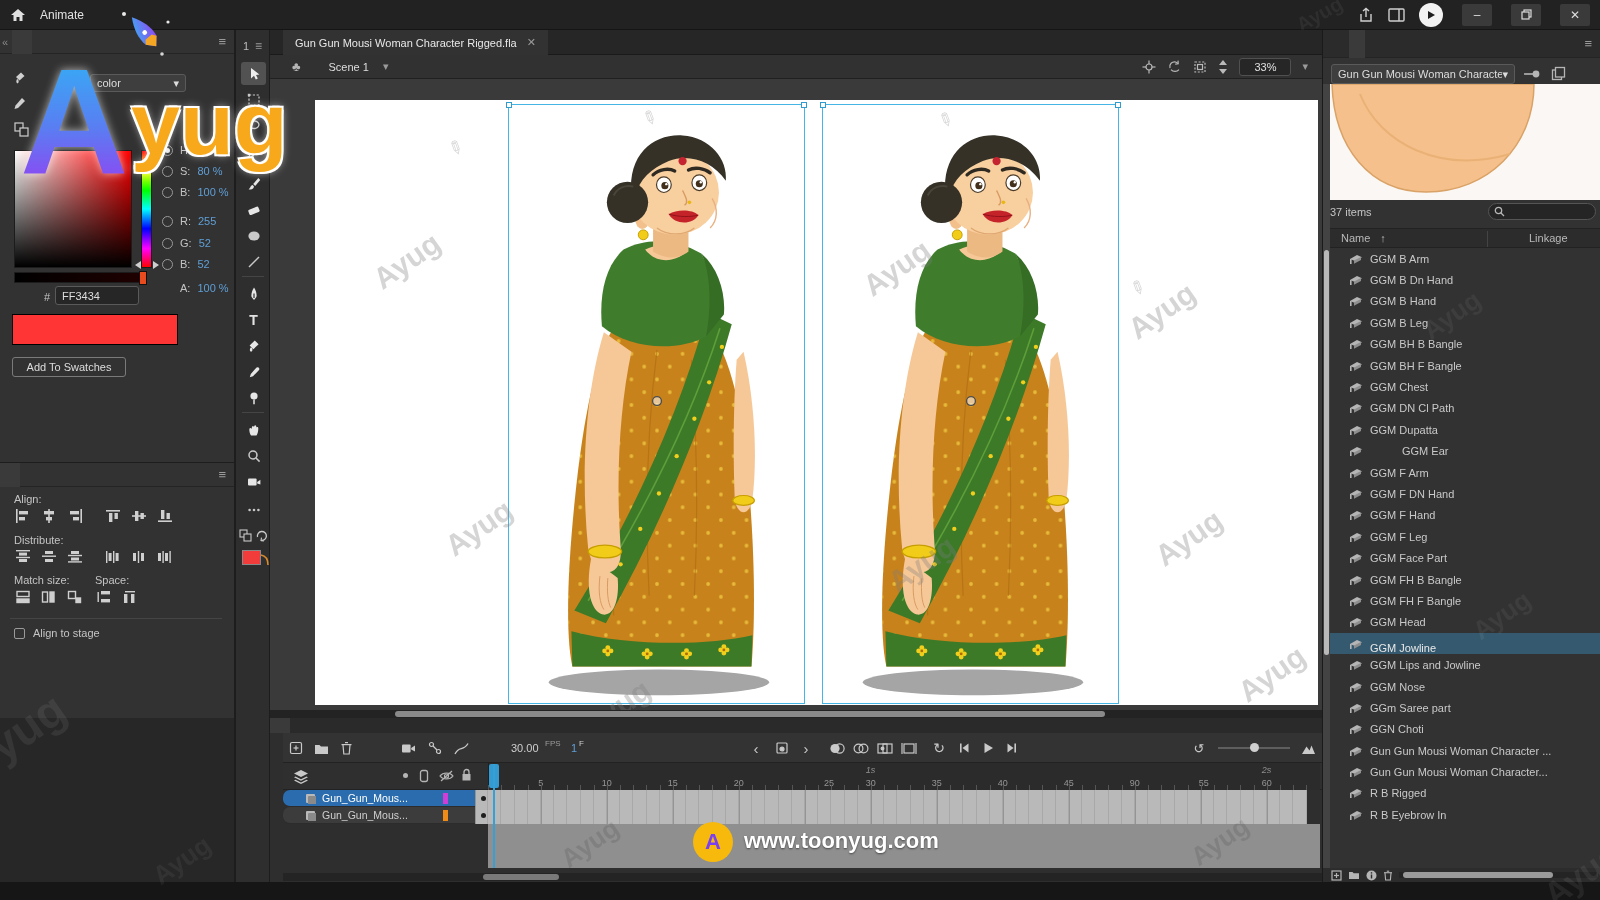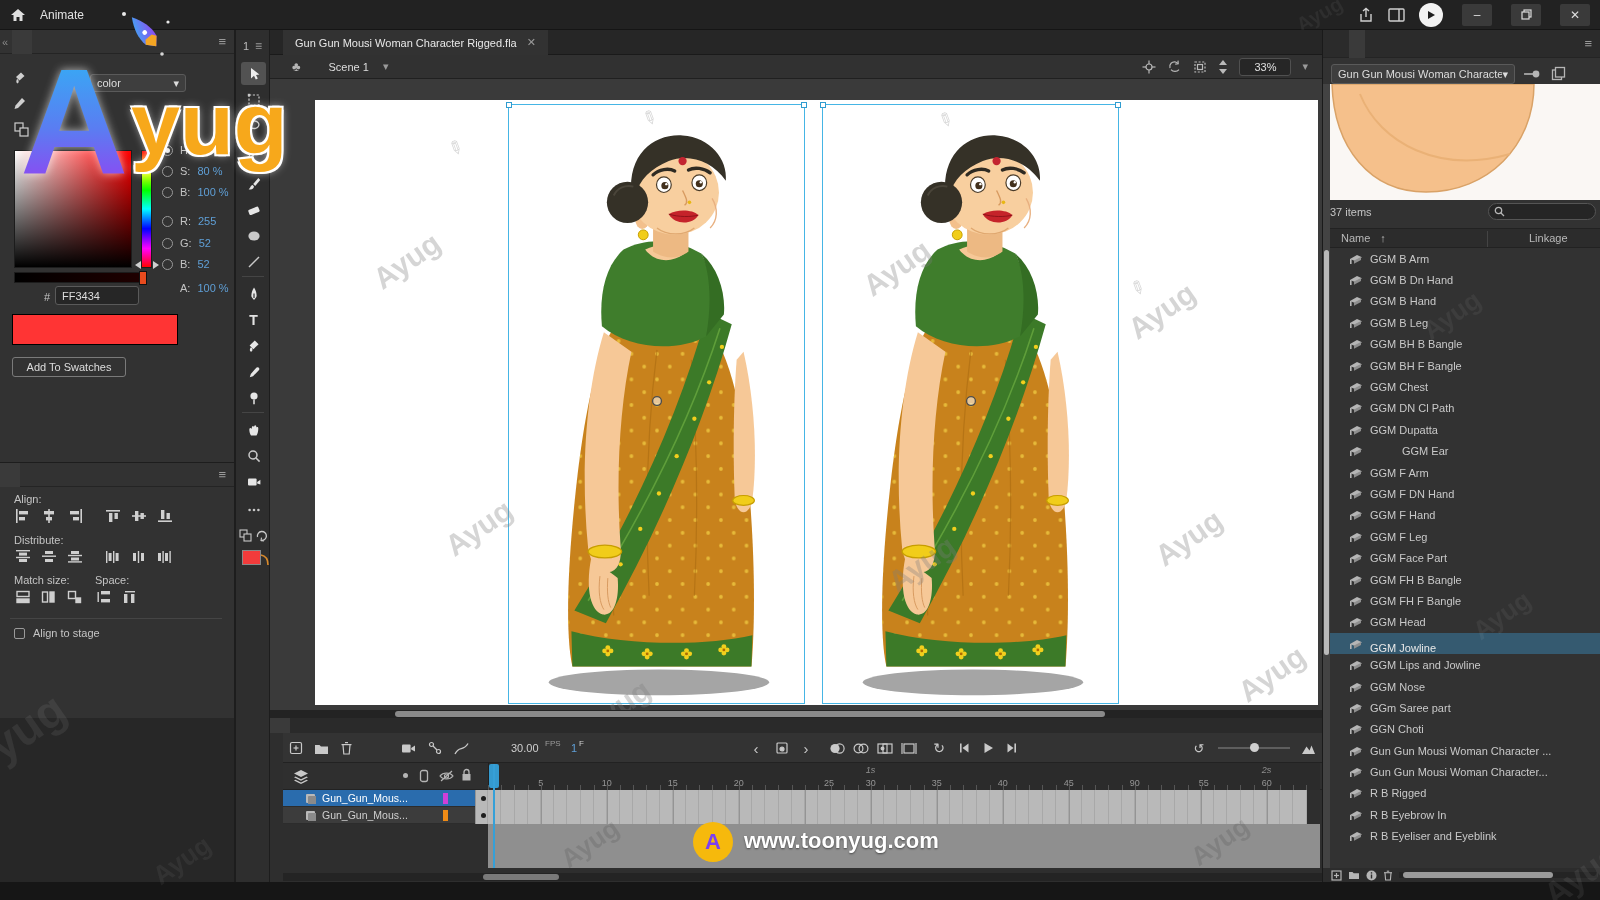--- a/index.html
+++ b/index.html
@@ -43,21 +43,21 @@
   .stage-white{position:absolute;left:45px;top:21px;width:1003px;height:605px;background:#fff;}
   .selbox{position:absolute;border:1px solid #45b5e5;}
   .handle{position:absolute;width:6px;height:6px;background:#fff;border:1px solid #2f9cd0;}
   
   .timeline{left:270px;top:718px;width:1052px;height:164px;background:#2e2e2e;}
   .tl-toolbar{position:absolute;left:13px;top:15px;width:1039px;height:30px;background:#333;border-bottom:1px solid #222;}
   .tlb{position:absolute;top:4px;width:22px;height:22px;display:flex;align-items:center;justify-content:center;color:#c9c9c9;}
   .frow{position:absolute;left:205px;width:832px;height:17px;
         background-image:repeating-linear-gradient(90deg,rgba(0,0,0,0.20) 0 1px,transparent 1px 66px),
                          repeating-linear-gradient(90deg,#b9b9b9 0 12.2px,#a8a8a8 12.2px 13.2px);}
-  .lrow{position:absolute;left:0;width:205px;height:17px;display:flex;align-items:center;background:#3c3c3c;border-bottom:1px solid #2c2c2c;}
+  .lrow{position:absolute;left:0;width:205px;height:17px;display:flex;align-items:center;background:#3c3c3c;border-bottom:1px solid #2c2c2c;border-radius:7px;}
   .lrow.selected{background:#2a6cad;color:#fff;}
   .kdot{position:absolute;width:5px;height:5px;border-radius:50%;background:#1e1e1e;}
   .rnum{position:absolute;top:15px;font-size:9px;color:#969696;width:16px;text-align:center;}
   .rsec{position:absolute;top:2px;font-size:9px;font-style:italic;color:#8f8f8f;}
   
   .library{left:1322px;top:30px;width:278px;height:852px;background:#323232;border-left:1px solid #1a1a1a;}
   .lib-row{display:flex;align-items:center;height:21.4px;padding-left:26px;gap:7px;color:#c9c9c9;}
   .lib-row.selected{background:#355a70;color:#e8e8e8;}
   .scroll-v{position:absolute;background:#434343;}
   .thumb{position:absolute;background:#b9b9b9;border-radius:3px;}
@@ -1160,30 +1160,20 @@
         <div class="lib-row">
           <span class="icon">
             <svg width="14" height="12" viewBox="0 0 14 12" fill="#b5b5b5">
               <path d="M1,6 L8,2 L13,4.2 L6,8 Z"></path>
               <path d="M5,7.6 L12,4 L12,7 L5,10.8 Z" fill="#8f8f8f"></path>
               <rect x="1" y="6" width="1.6" height="5"></rect>
             </svg>
           </span>
           <span style="white-space:nowrap;">R B Eyebrow In</span>
         </div>
-        <div class="lib-row">
-          <span class="icon">
-            <svg width="14" height="12" viewBox="0 0 14 12" fill="#b5b5b5">
-              <path d="M1,6 L8,2 L13,4.2 L6,8 Z"></path>
-              <path d="M5,7.6 L12,4 L12,7 L5,10.8 Z" fill="#8f8f8f"></path>
-              <rect x="1" y="6" width="1.6" height="5"></rect>
-            </svg>
-          </span>
-          <span style="white-space:nowrap;">R B Eyeliser and Eyeblink</span>
-        </div>
       </div>
 
     <div class="scroll-v" style="left:0;top:54px;width:7px;height:798px;">
       <div class="thumb" style="left:1px;top:166px;width:5px;height:405px;"></div>
     </div>
 
     <div class="abs" style="left:0;top:838px;width:278px;height:14px;background:#2c2c2c;display:flex;align-items:center;gap:6px;padding-left:8px;">
       <span class="icon">
           <svg width="11" height="11" viewBox="0 0 11 11" stroke="#b5b5b5" fill="none" stroke-width="1.2">
             <rect x="1" y="1" width="9" height="9"></rect>

